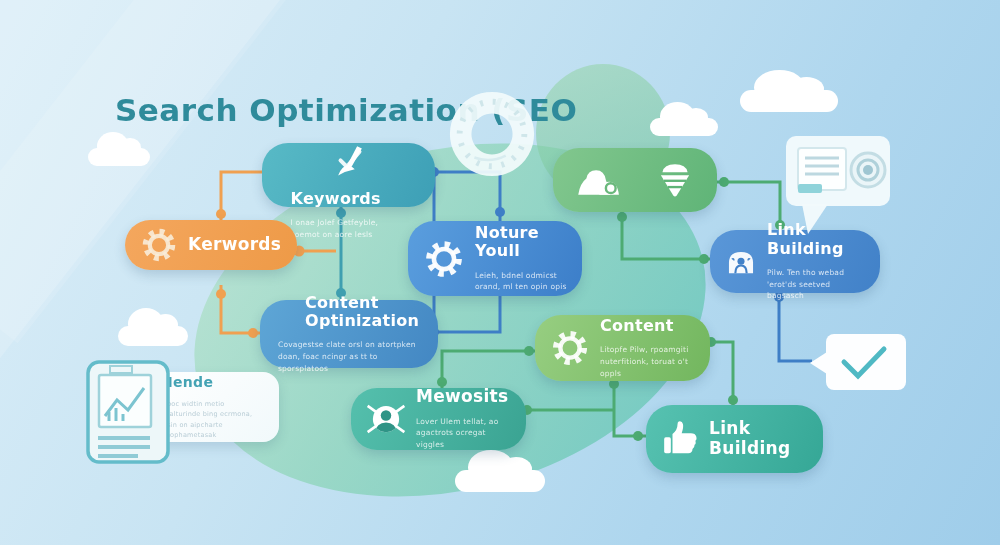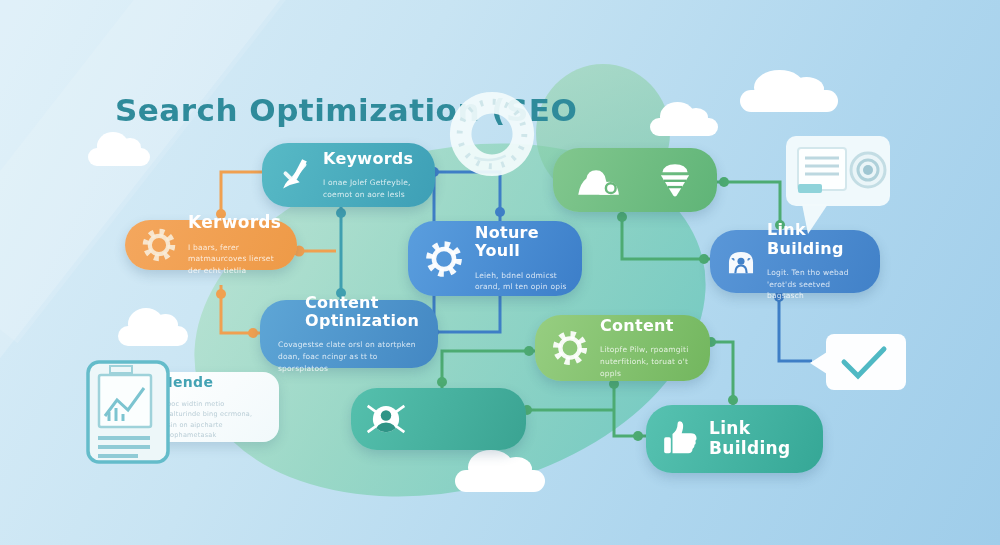--- a/index.html
+++ b/index.html
@@ -23,21 +23,21 @@
   
   .title{position:absolute;left:115px;top:92px;font-size:31px;font-weight:bold;color:#2f8b9b;letter-spacing:.5px;}
   
   svg.wires{position:absolute;left:0;top:0;}
   
   .node{position:absolute;border-radius:26px;display:flex;align-items:center;gap:9px;
     padding:0 12px 0 14px;box-sizing:border-box;color:#fff;box-shadow:0 5px 12px rgba(40,80,115,.20);}
   .node .nicon{flex:0 0 auto;display:flex;align-items:center;justify-content:center;}
   .node-title{font-size:16px;font-weight:bold;letter-spacing:.3px;line-height:1.15;}
   .node-sub{font-size:7.5px;line-height:1.55;opacity:.78;letter-spacing:.2px;margin-top:9px;max-width:118px;}
-  .n-kw-top{left:262px;top:143px;width:173px;height:64px;}
+  .n-kw-top{left:262px;top:143px;width:173px;height:64px;flex-direction:column;}
   .n-kw-orange{left:125px;top:220px;width:172px;height:50px;}
   .n-noture{left:408px;top:221px;width:174px;height:75px;}
   .n-copt{left:260px;top:300px;width:178px;height:68px;padding-left:18px;}
   .n-copt .node-title{font-size:16px;margin-left:27px;}
   .n-copt .node-sub{max-width:150px;}
   .n-content{left:535px;top:315px;width:175px;height:66px;}
   .n-lb-blue{left:710px;top:230px;width:170px;height:63px;}
   .n-mewosits{left:351px;top:388px;width:175px;height:62px;}
   .n-lb-teal{left:646px;top:405px;width:177px;height:68px;}
   .n-mountains{left:553px;top:148px;width:164px;height:64px;justify-content:center;gap:26px;}
@@ -125,21 +125,20 @@
 
   <div class="node n-kw-orange" style="background: linear-gradient(115deg, rgb(244, 167, 94), rgb(238, 154, 71));">
     <span class="nicon">
       <svg width="40" height="40" viewBox="0 0 48 48">
         <circle cx="24" cy="24" r="15" fill="none" stroke="#f8ecd8" stroke-width="9" stroke-dasharray="5.4 6.4" opacity=".9"></circle>
         <circle cx="24" cy="24" r="11" fill="none" stroke="#f8ecd8" stroke-width="5" opacity=".9"></circle>
       </svg>
     </span>
     <div class="txt">
       <div class="node-title" style="font-size:17px;">Kerwords</div>
-      <div class="node-sub">I baars, ferer matmaurcoves lierset der echt tietlla</div>
     </div>
   </div>
 
   <div class="node n-noture" style="background: linear-gradient(115deg, rgb(90, 158, 222), rgb(60, 126, 201));">
     <span class="nicon">
       <svg width="44" height="44" viewBox="0 0 48 48">
         <circle cx="24" cy="24" r="15" fill="none" stroke="#fff" stroke-width="9" stroke-dasharray="5.4 6.4" opacity=".95"></circle>
         <circle cx="24" cy="24" r="11" fill="none" stroke="#fff" stroke-width="5" opacity=".95"></circle>
       </svg>
     </span>
@@ -173,39 +172,43 @@
     <span class="nicon">
       <svg width="34" height="34" viewBox="0 0 48 48">
         <path d="M7 40 V25 Q7 10 24 10 Q41 10 41 25 V40 Z" fill="#fff" opacity=".95"></path>
         <circle cx="24" cy="23" r="5" fill="#4181c8"></circle>
         <path d="M16 40 Q16 29 24 29 Q32 29 32 40" fill="none" stroke="#4181c8" stroke-width="3"></path>
         <path d="M11 20 q3 -2 3 2 M37 20 q-3 -2 -3 2" stroke="#4181c8" stroke-width="2" fill="none"></path>
       </svg>
     </span>
     <div class="txt">
       <div class="node-title">Link Building</div>
-      <div class="node-sub">Logit. Ten tho webad 'erot'ds seetved bagsasch</div>
+      <div class="node-sub">Pilw. Ten tho webad 'erot'ds seetved bagsasch</div>
     </div>
   </div>
 
   <div class="node n-mewosits" style="background: linear-gradient(115deg, rgb(85, 192, 173), rgb(58, 163, 146));">
     <span class="nicon">
       <svg width="42" height="42" viewBox="0 0 48 48">
         <line x1="3" y1="9" x2="45" y2="39" stroke="#fff" stroke-width="3"></line>
         <line x1="45" y1="9" x2="3" y2="39" stroke="#fff" stroke-width="3"></line>
         <circle cx="24" cy="24" r="15" fill="#fff"></circle>
         <clipPath id="mcl">
             <circle cx="24" cy="24" r="15"></circle>
           </clipPath>
         <g clip-path="url(#mcl)">
           <circle cx="24" cy="20" r="6" fill="#2f9486"></circle>
           <path d="M11 40 Q13 28 24 28 Q35 28 37 40 Z" fill="#2f9486"></path>
         </g>
       </svg>
     </span>
+    <div class="txt">
+      <div class="node-title" style="font-size:17px;">Mewosits</div>
+      <div class="node-sub">Lover Ulem tellat, ao agactrots ocregat viggles</div>
+    </div>
   </div>
 
   <div class="node n-lb-teal" style="background: linear-gradient(115deg, rgb(87, 194, 177), rgb(53, 167, 150));">
     <span class="nicon">
       <svg width="40" height="40" viewBox="0 0 48 48">
         <rect x="5" y="22" width="8" height="19" rx="2" fill="#fff"></rect>
         <path d="M15 41 L34 41 Q39 41 39 36 Q41.5 35 41.5 31 Q43.5 30 42.5 26 Q44.5 25 43.5 21 Q42.5 17 37 17 L26 17 Q28.5 10 27.5 6 Q26.5 2 22.5 3 Q21 3.5 21 6.5 Q21 13 15 18 Z" fill="#fff"></path>
       </svg>
     </span>
     <div class="txt">

